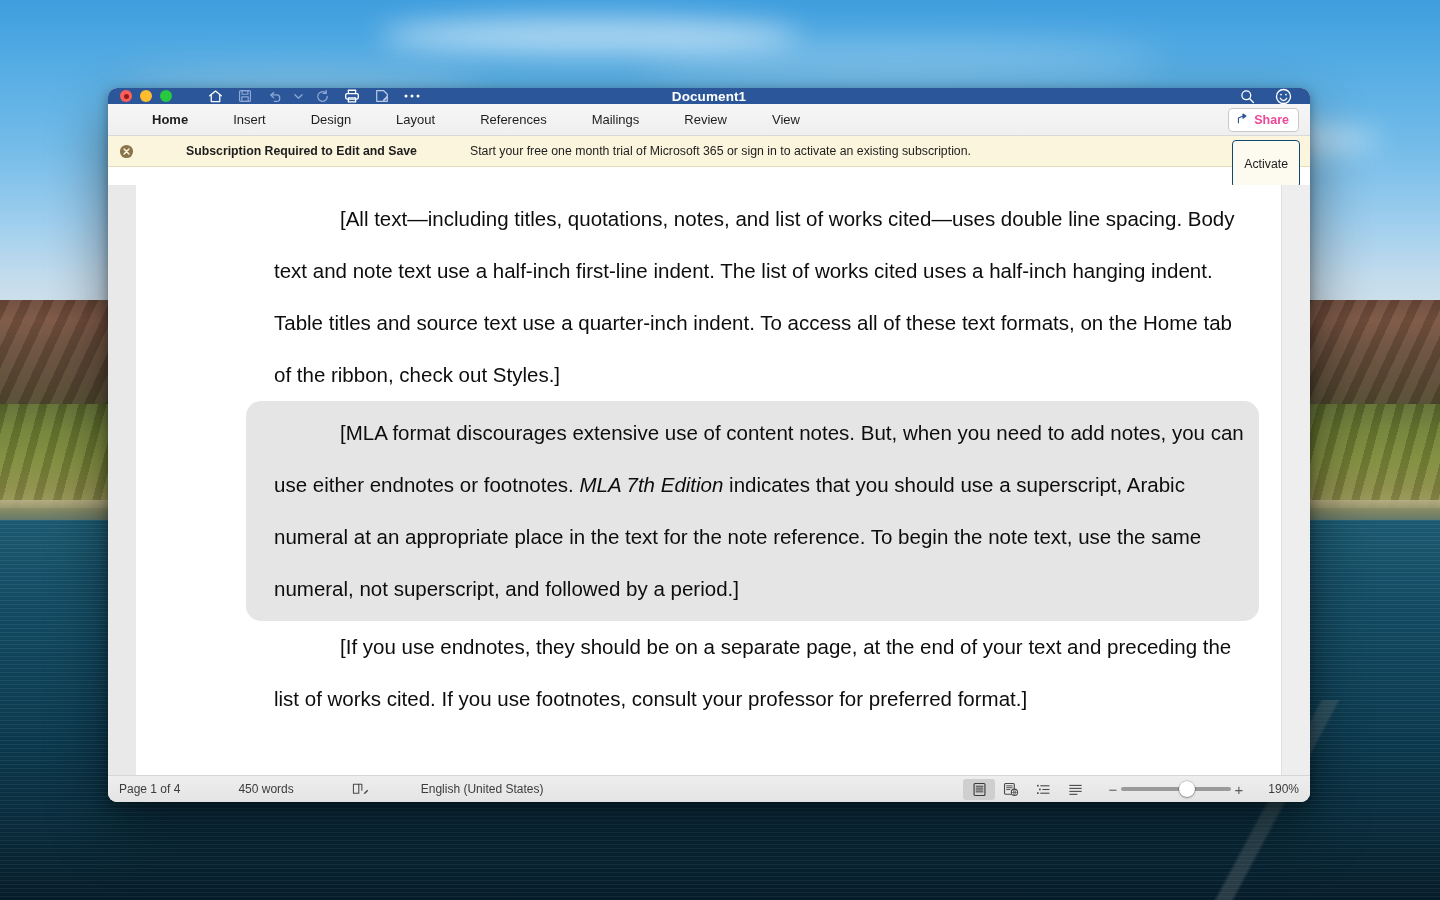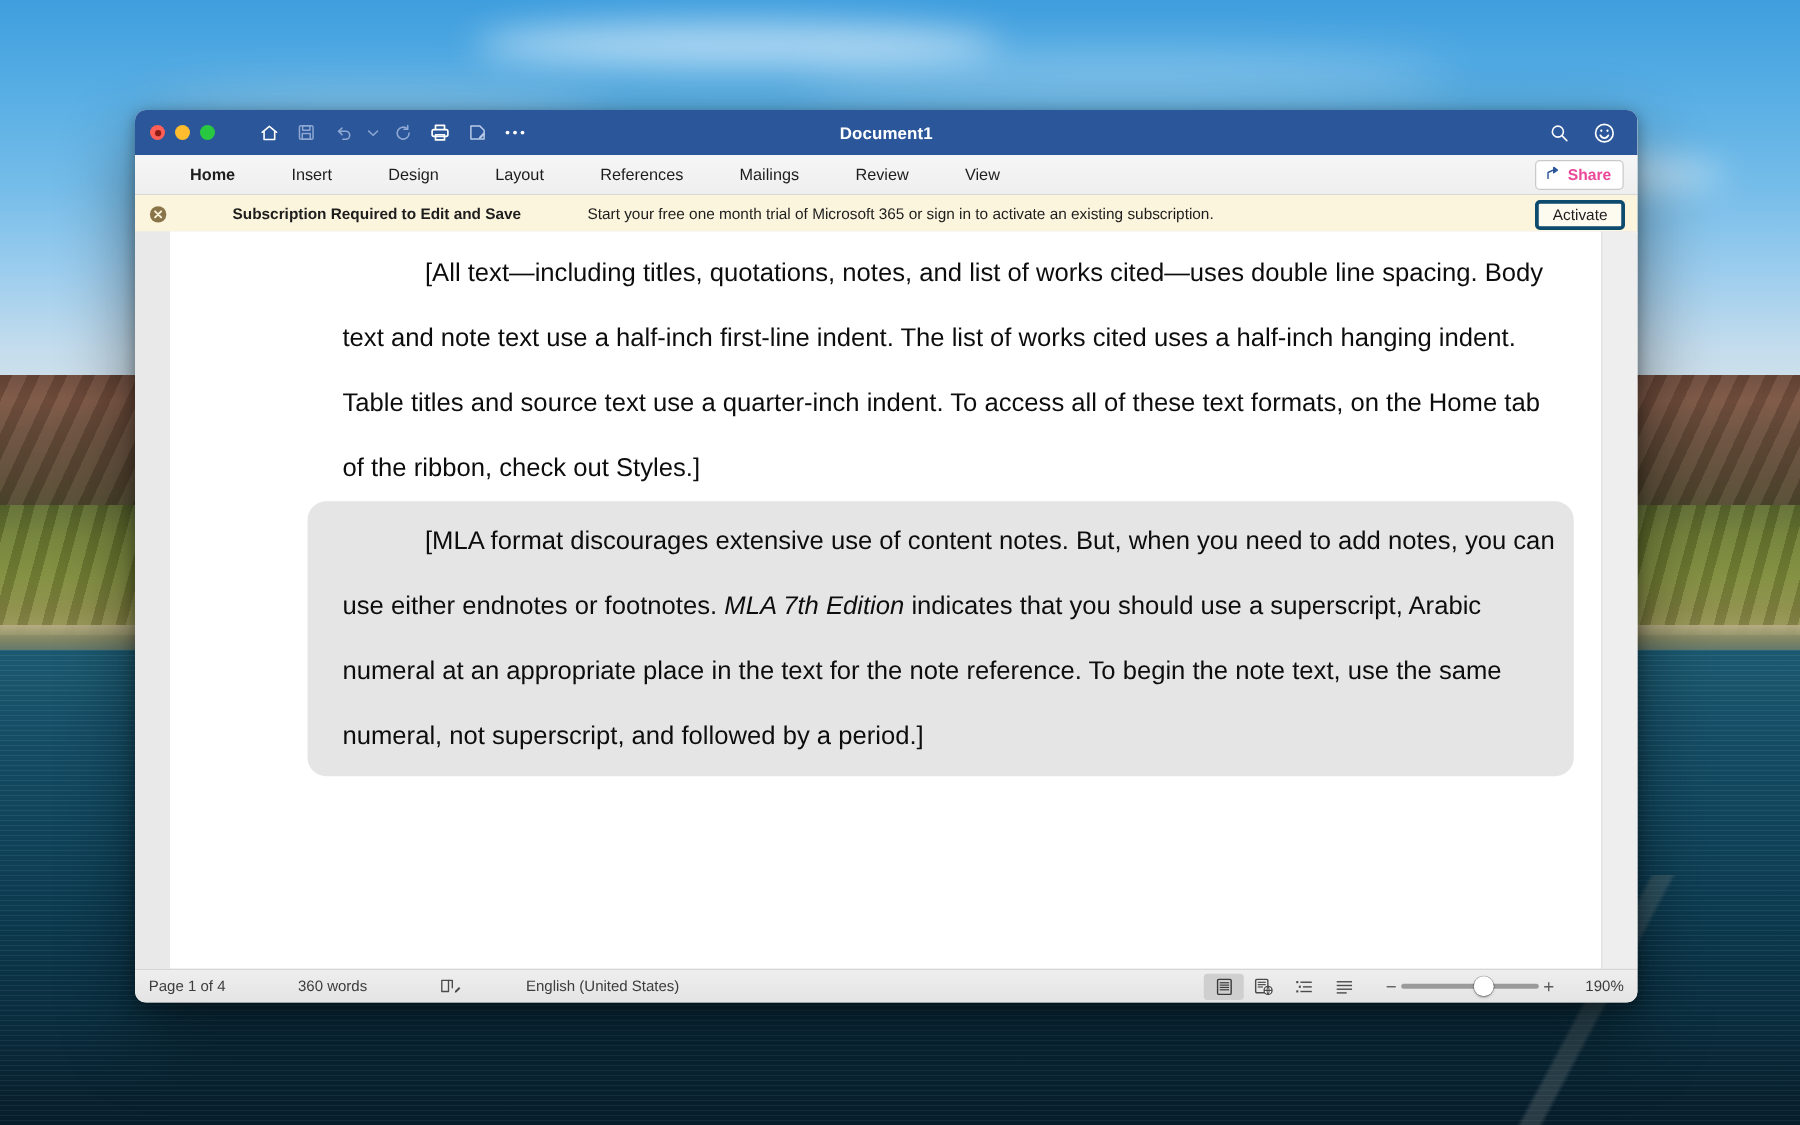--- a/index.html
+++ b/index.html
@@ -60,21 +60,21 @@
   
   #word-window {
     position:absolute; left:108px; top:88px; width:1202px; height:714px;
     border-radius:9px; overflow:hidden;
     box-shadow:0 26px 60px rgba(0,0,0,.48), 0 3px 12px rgba(0,0,0,.35);
     background:#fff;
   }
 
   
   .titlebar {
-    height:36px; background:#2b579a; position:relative;
+    height:16px; background:#2b579a; position:relative;
     display:flex; align-items:center;
   }
   .traffic { display:flex; gap:8px; margin-left:12px; }
   .tl { width:12px; height:12px; border-radius:50%; position:relative; }
   .tl-red{ background:#ff5f57; }
   .tl-yellow{ background:#febc2e; }
   .tl-green{ background:#28c840; }
   .tl-red::after{
     content:""; position:absolute; left:3.5px; top:3.5px; width:5px; height:5px;
     border-radius:50%; background:#8f1d16;
@@ -118,22 +118,22 @@
   
   .subbar {
     height:31px; background:#fcf5dd; border-bottom:1px solid #e6dcbb;
     display:flex; align-items:center; padding:0 11px; position:relative;gap:44px;
   }
   .sub-icon { margin-right:8px; display:flex; }
   .sub-strong { font-size:12.3px; font-weight:bold; color:#1d1d1d; }
   .sub-text { font-size:12.3px; color:#1d1d1d; margin-left:9px; }
   .activate-btn {
     position:absolute; right:10px; top:4px;
-    background:#fdfaf0; border:3px solid #0c4a6e; border-radius:4px;
-    padding:2px 11px; font-size:12.3px; color:#1d1d1d;
+    background:#fdfaf0; border:1px solid #0c4a6e; border-radius:4px;
+    padding:16px 11px; font-size:12.3px; color:#1d1d1d;
   }
 
   
   .doc-area {
     position:absolute; left:0; top:97px; right:0; bottom:27px;
     background:#e9e9e9; overflow:hidden;
   }
   .page {
     position:absolute; left:28px; top:0; width:1145px; bottom:0;
     background:#fff;
@@ -316,28 +316,29 @@
     <span class="sub-strong">Subscription Required to Edit and Save</span>
     <span class="sub-text">Start your free one month trial of Microsoft 365 or sign in to activate an existing subscription.</span>
     <div class="activate-btn">Activate</div>
   </div>
 
   <div class="doc-area">
     <div class="page">
       <div class="doc-body">
         <p class="para">[All text—including titles, quotations, notes, and list of works cited—uses double line spacing. Body text and note text use a half-inch first-line indent. The list of works cited uses a half-inch hanging indent. Table titles and source text use a quarter-inch indent. To access all of these text formats, on the Home tab of the ribbon, check out Styles.]</p>
         <p class="para sel"><span>[MLA format discourages extensive use of content notes. But, when you need to add notes, you can use either endnotes or footnotes. </span><i>MLA 7th Edition</i><span> indicates that you should use a superscript, Arabic numeral at an appropriate place in the text for the note reference. To begin the note text, use the same numeral, not superscript, and followed by a period.]</span></p>
+        <p class="para">[If you use endnotes, they should be on a separate page, at the end of your text and preceding the list of works cited. If you use footnotes, consult your professor for preferred format.]</p>
       </div>
     </div>
     <div class="doc-scroll"></div>
   </div>
 
   <div class="statusbar">
     <span class="sb-item">Page 1 of 4</span>
-    <span class="sb-item">360 words</span>
+    <span class="sb-item">450 words</span>
     <span class="sb-proof">
       <svg width="17" height="14" viewBox="0 0 19 15" fill="none" stroke="#4a4a4a" stroke-width="1.2" stroke-linejoin="round" stroke-linecap="round">
         <path d="M1.6 2.2h6v10h-6z"></path>
           <path d="M7.6 2.2h3.4v6.6"></path>
         <path d="M13.6 11.6 17 8.2l1.2 1.2-3.4 3.4-1.6.4z" fill="#4a4a4a" stroke="none"></path>
       </svg>
     </span>
     <span class="sb-item">English (United States)</span>
 
     <div class="sb-right">

